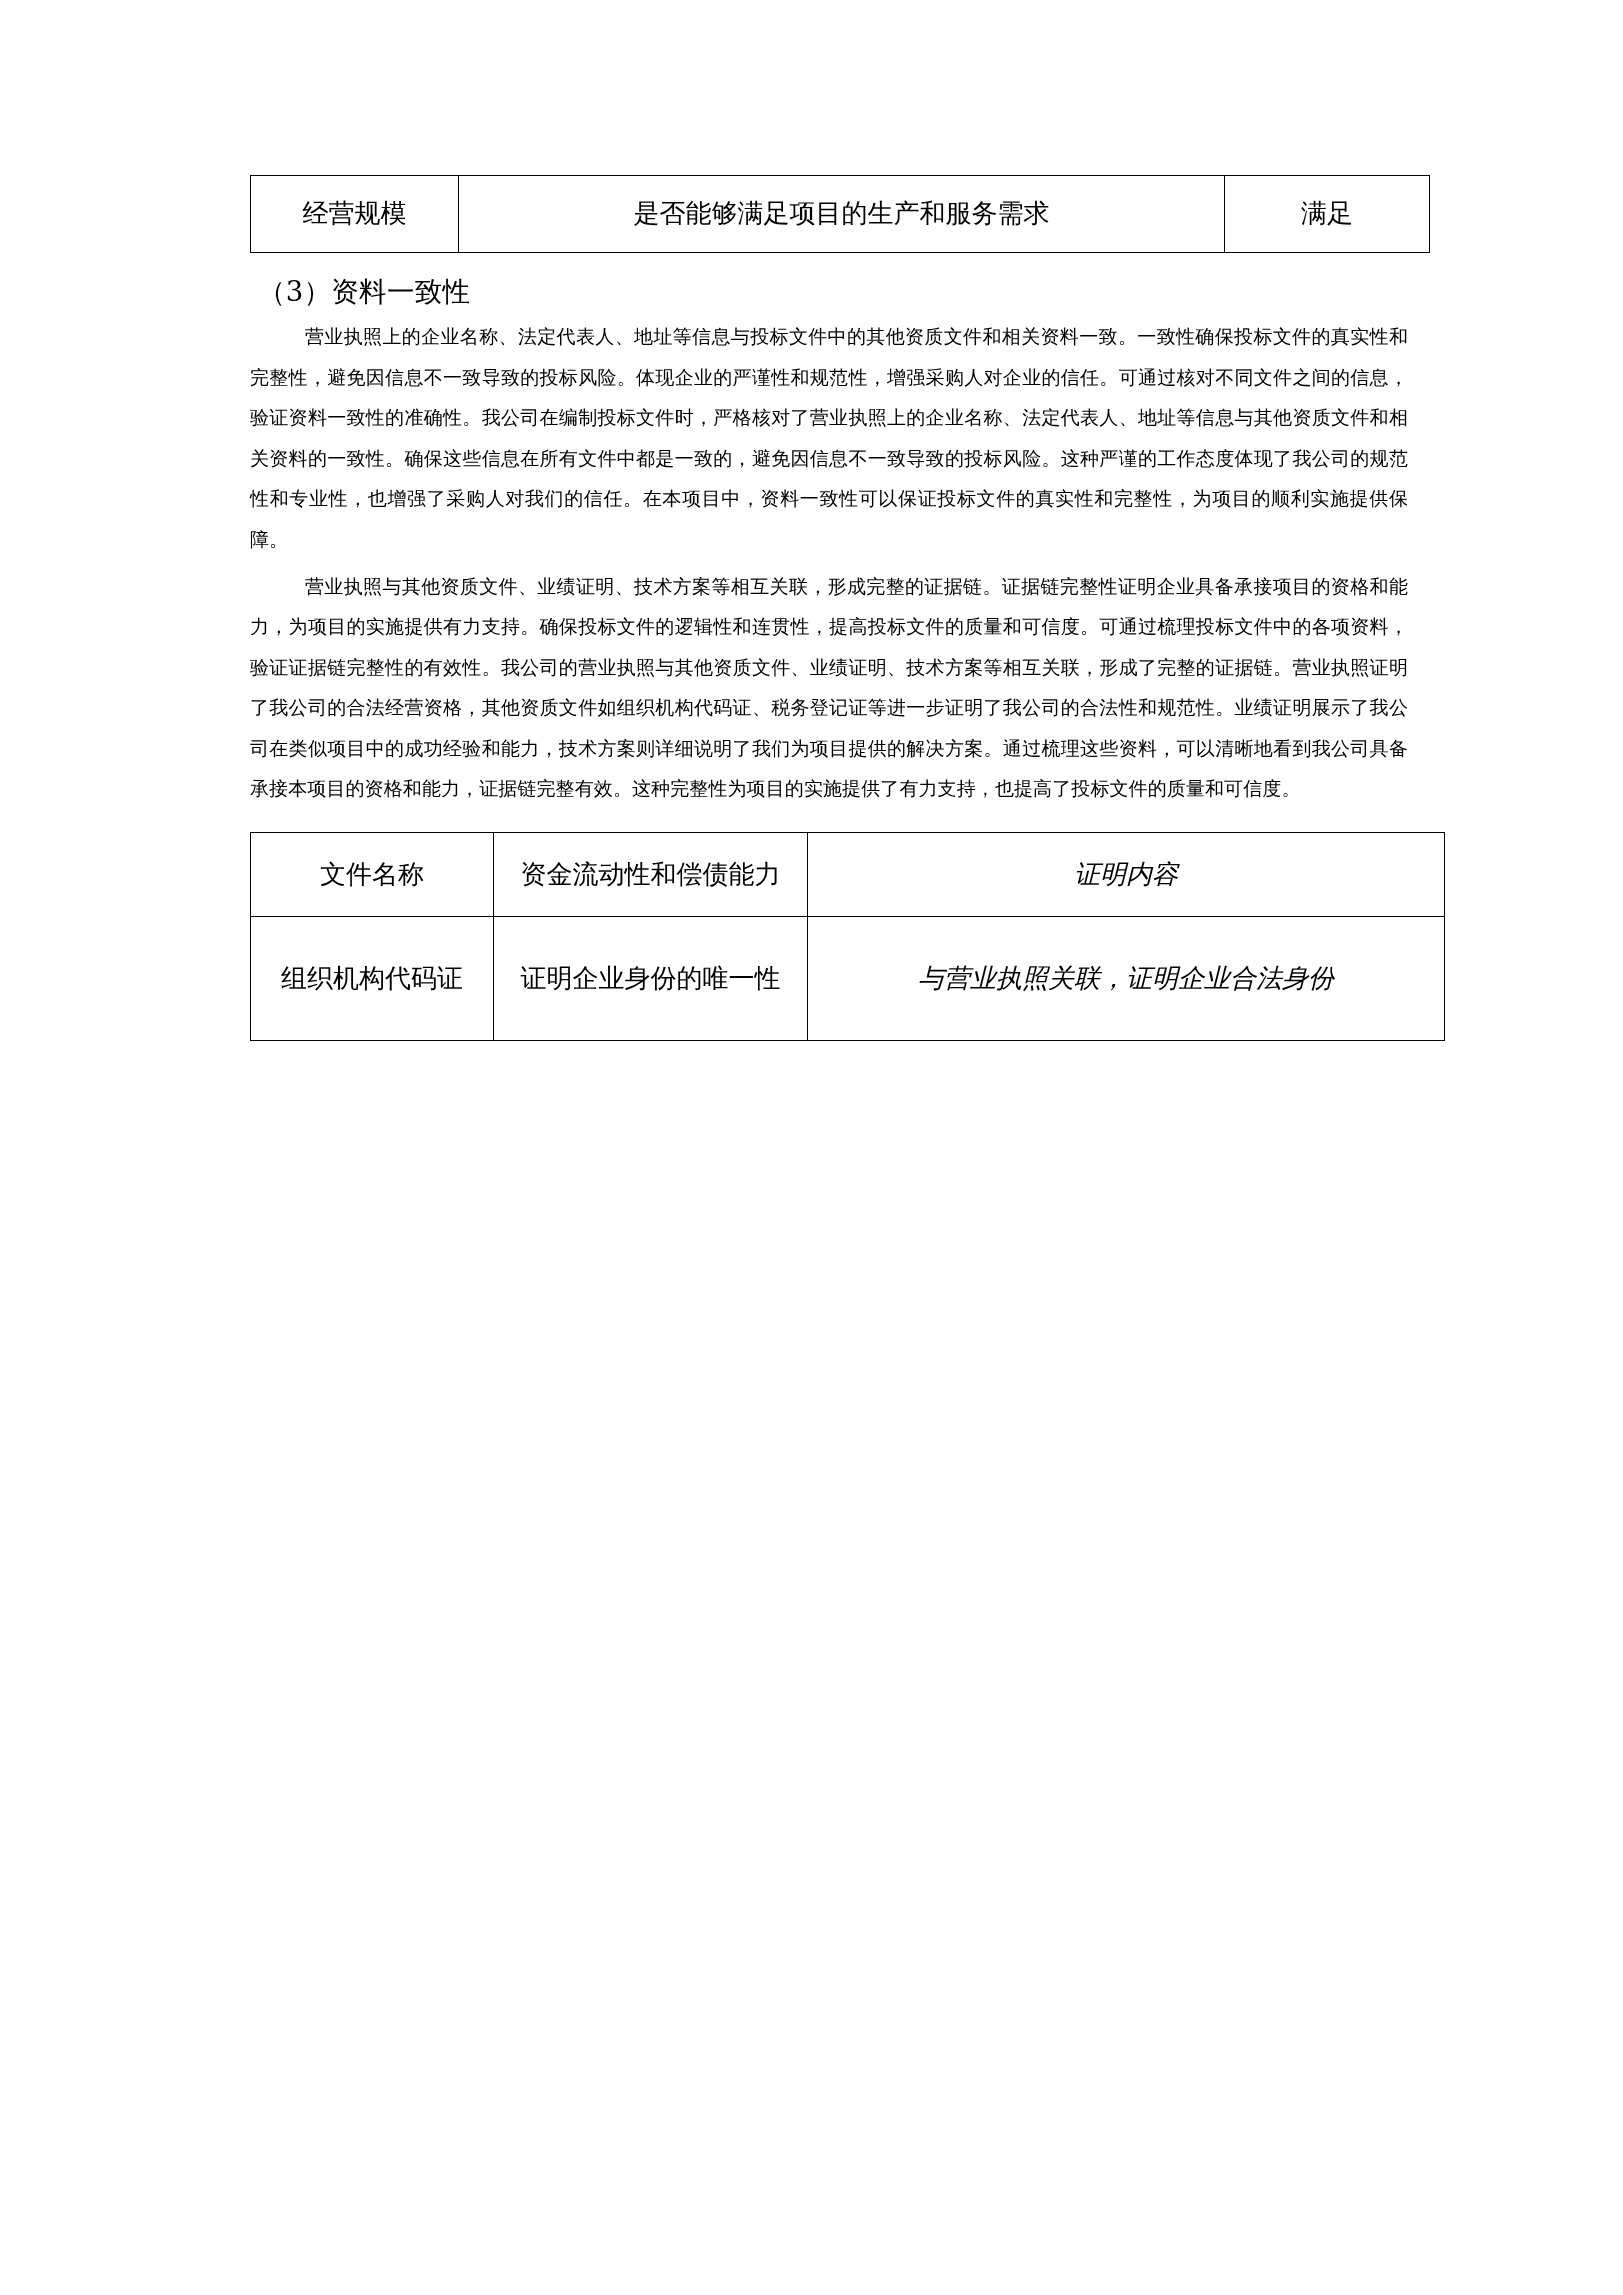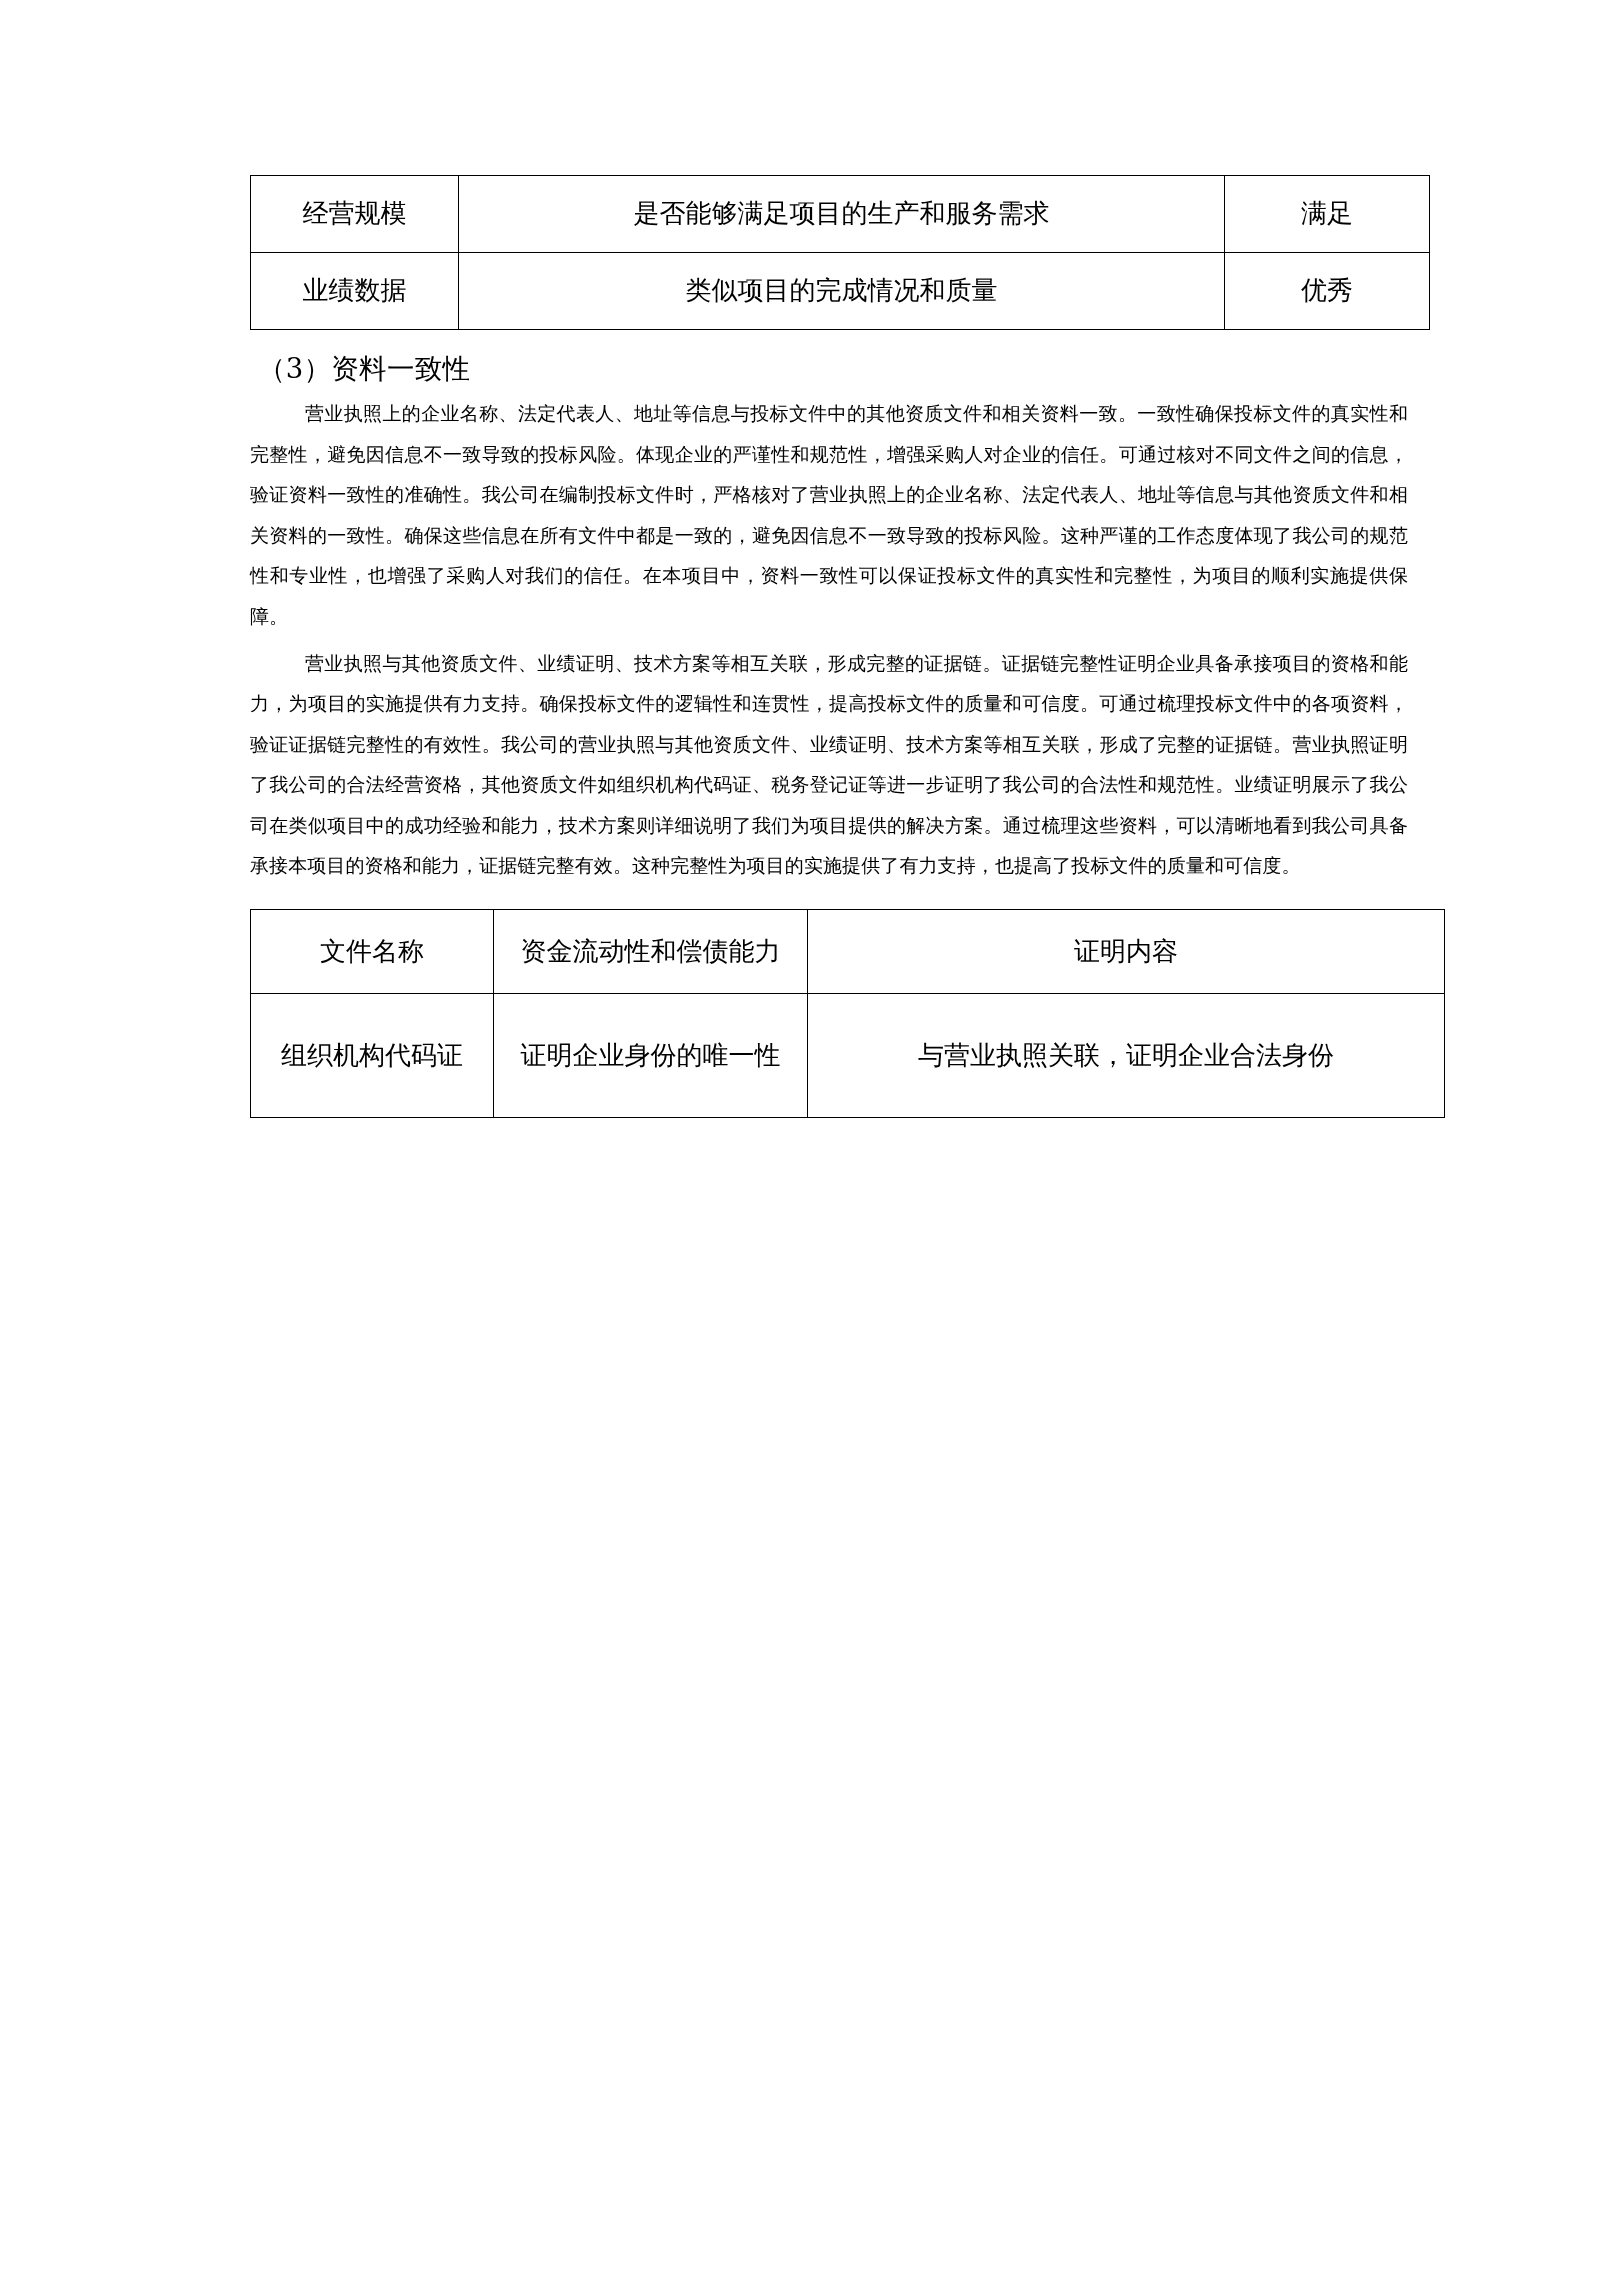--- a/index.html
+++ b/index.html
@@ -42,21 +42,21 @@
     padding: 9.2px 6.5px;
     font-family: "DejaVu Serif", "Liberation Serif", serif;
   }
   table.doc-table.t-top td.c1 { width: 194px; }
   table.doc-table.t-top td.c2 { width: 752px; }
   table.doc-table.t-top td.c3 { width: 191px; }
   table.doc-table.t-top tr { height: 77px; }
 
   table.doc-table.t-bottom td.c1 { width: 229px; }
   table.doc-table.t-bottom td.c2 { width: 300px; }
-  table.doc-table.t-bottom td.c3 { width: 623px; }
+  table.doc-table.t-bottom td.c3 { width: 623px; font-style: italic; }
   table.doc-table.t-bottom tr.head-row { height: 84px; }
   table.doc-table.t-bottom tr.body-row { height: 124px; }
 
   
   .heading {
     font-size: 27.5px;
     line-height: 1.5;
     margin: 11.8px 0 3.9px 0;
     padding-left: 7.9px;
     letter-spacing: 0.3px;
@@ -79,25 +79,20 @@
 <div class="page">
   <div class="content">
 
     <table class="doc-table t-top">
       <tbody>
         <tr>
           <td class="c1">经营规模</td>
           <td class="c2">是否能够满足项目的生产和服务需求</td>
           <td class="c3">满足</td>
         </tr>
-        <tr>
-          <td class="c1">业绩数据</td>
-          <td class="c2">类似项目的完成情况和质量</td>
-          <td class="c3">优秀</td>
-        </tr>
       </tbody>
     </table>
 
     <div class="gap-after-table"></div>
 
     <div class="heading">（3）资料一致性</div>
     <p class="para">营业执照上的企业名称、法定代表人、地址等信息与投标文件中的其他资质文件和相关资料一致。一致性确保投标文件的真实性和完整性，避免因信息不一致导致的投标风险。体现企业的严谨性和规范性，增强采购人对企业的信任。可通过核对不同文件之间的信息，验证资料一致性的准确性。我公司在编制投标文件时，严格核对了营业执照上的企业名称、法定代表人、地址等信息与其他资质文件和相关资料的一致性。确保这些信息在所有文件中都是一致的，避免因信息不一致导致的投标风险。这种严谨的工作态度体现了我公司的规范性和专业性，也增强了采购人对我们的信任。在本项目中，资料一致性可以保证投标文件的真实性和完整性，为项目的顺利实施提供保障。</p>
 
     <p class="para">营业执照与其他资质文件、业绩证明、技术方案等相互关联，形成完整的证据链。证据链完整性证明企业具备承接项目的资格和能力，为项目的实施提供有力支持。确保投标文件的逻辑性和连贯性，提高投标文件的质量和可信度。可通过梳理投标文件中的各项资料，验证证据链完整性的有效性。我公司的营业执照与其他资质文件、业绩证明、技术方案等相互关联，形成了完整的证据链。营业执照证明了我公司的合法经营资格，其他资质文件如组织机构代码证、税务登记证等进一步证明了我公司的合法性和规范性。业绩证明展示了我公司在类似项目中的成功经验和能力，技术方案则详细说明了我们为项目提供的解决方案。通过梳理这些资料，可以清晰地看到我公司具备承接本项目的资格和能力，证据链完整有效。这种完整性为项目的实施提供了有力支持，也提高了投标文件的质量和可信度。</p>
 

